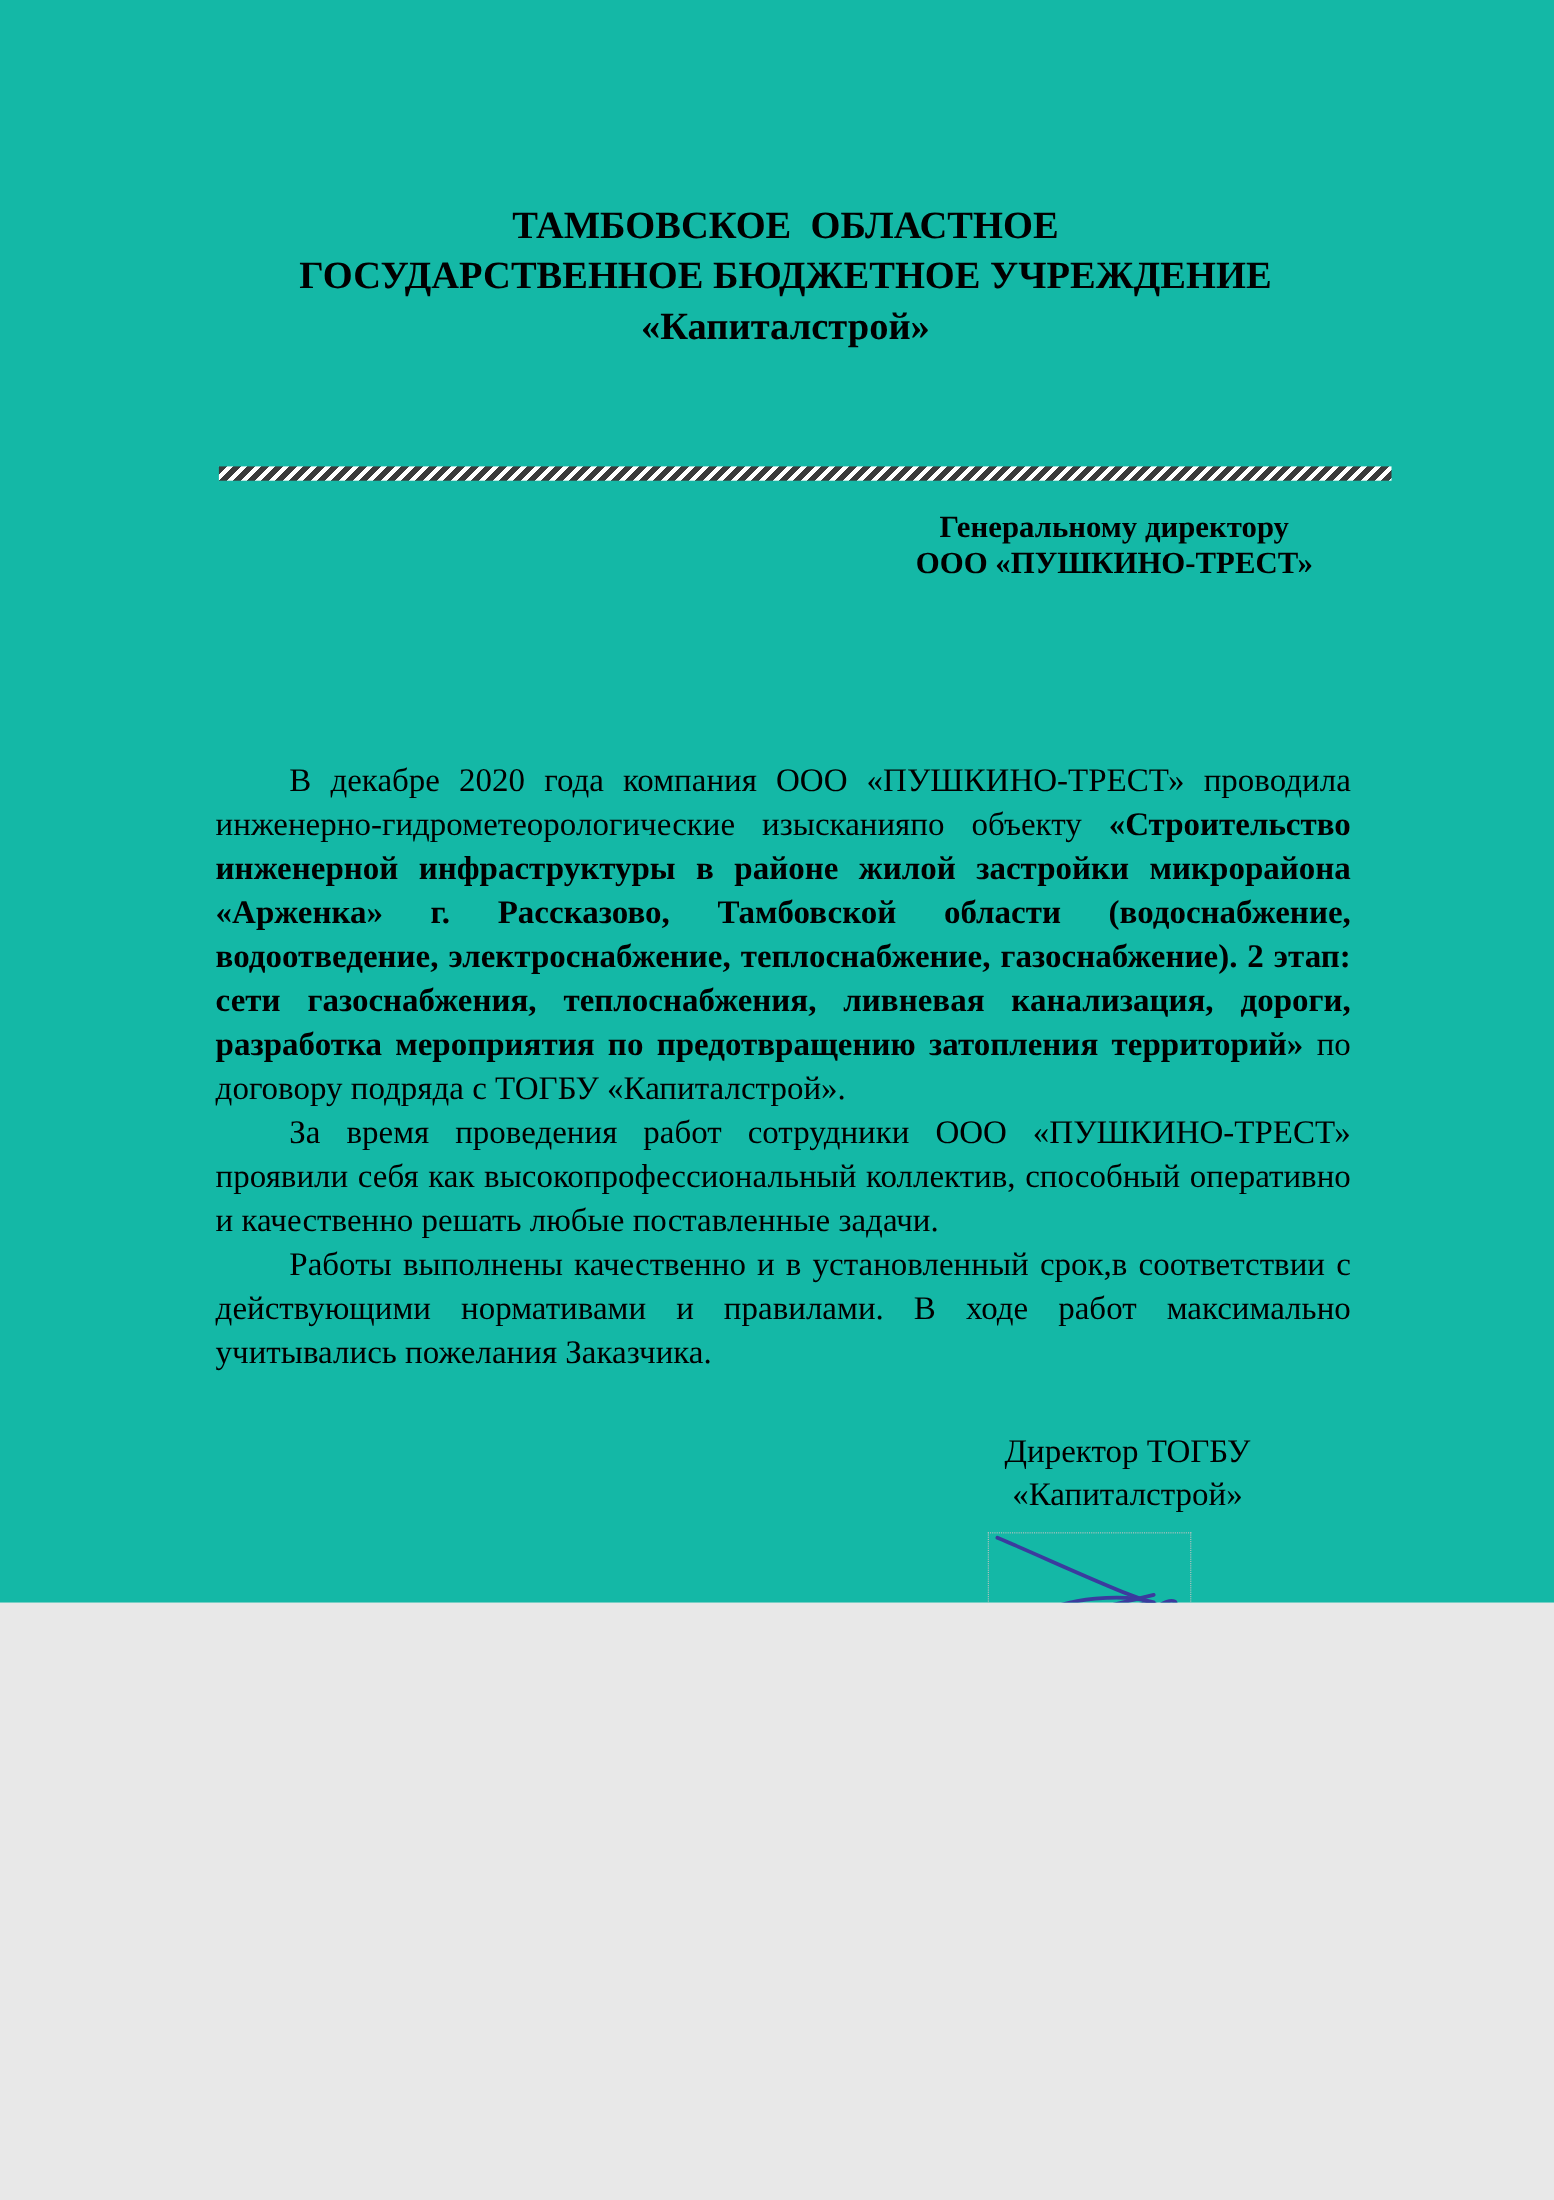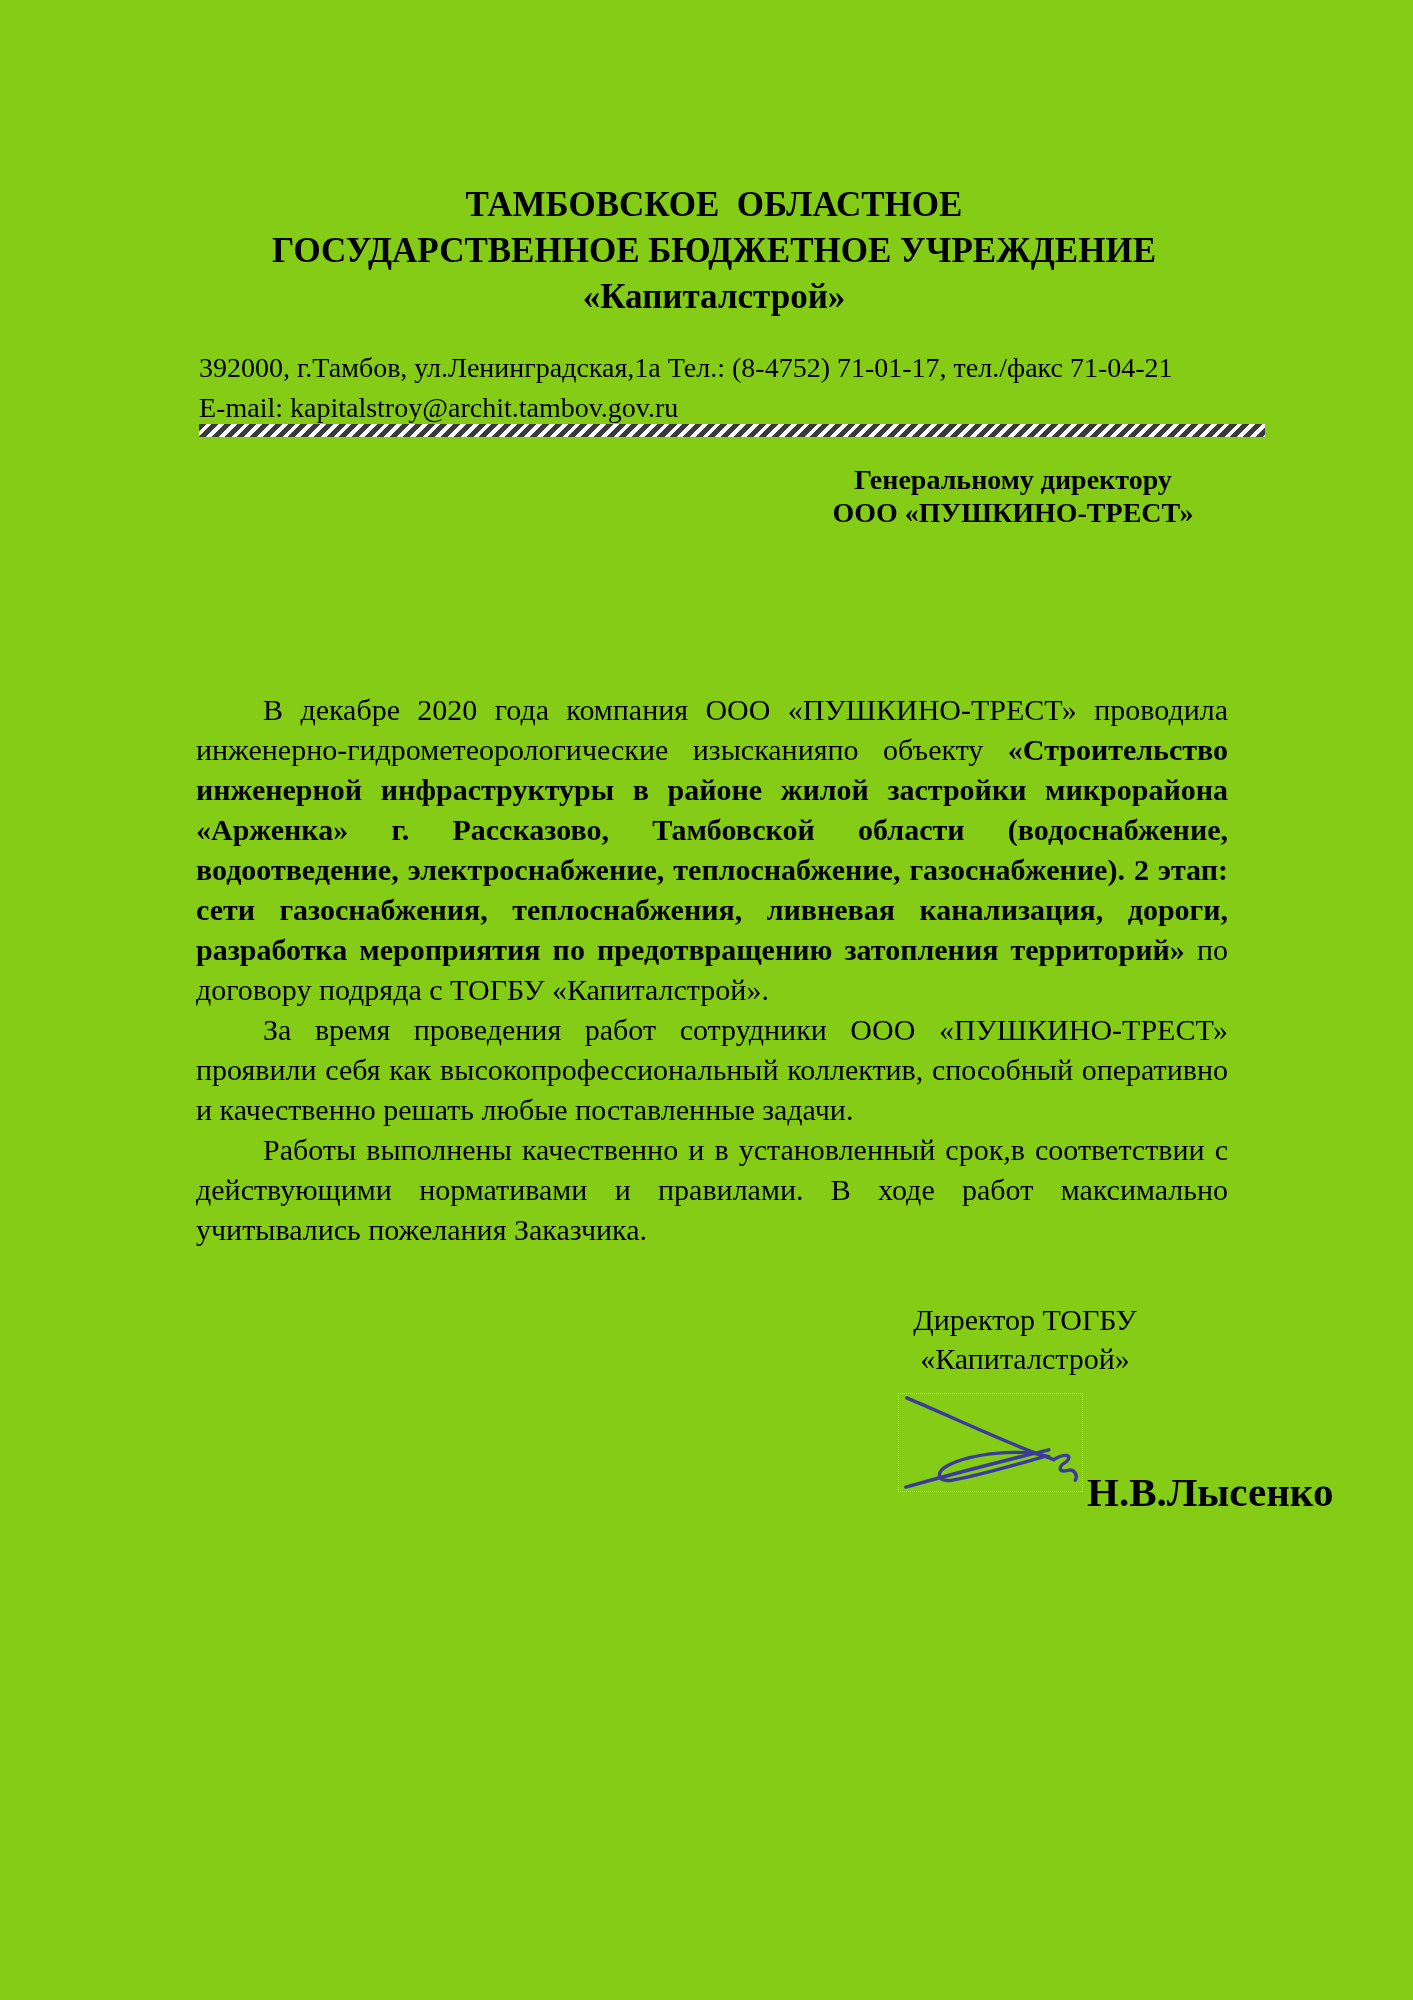--- a/index.html
+++ b/index.html
@@ -1,20 +1,20 @@
 <!DOCTYPE html>
 <html><head>
 <meta charset="utf-8">
 <style>
   html, body { margin: 0; padding: 0; background: #e8e8e8; }
   .page {
     position: relative;
     width: 1413px;
-    height: 2000px;
-    background: #84cc16;
+    height: 1457px;
+    background: #14b8a6;
     font-family: "Liberation Serif", "DejaVu Serif", serif;
     color: #000000;
     margin: 0 auto;
     overflow: hidden;
   }
   .org {
     position: absolute;
     top: 182px;
     left: 199px;
     width: 1030px;
@@ -94,24 +94,20 @@
 <body>
 
 <div class="page">
 
   <div class="org">
     <div>ТАМБОВСКОЕ  ОБЛАСТНОЕ</div>
     <div>ГОСУДАРСТВЕННОЕ БЮДЖЕТНОЕ УЧРЕЖДЕНИЕ</div>
     <div>«Капиталстрой»</div>
   </div>
 
-  <div class="contact">
-    <div>392000, г.Тамбов, ул.Ленинградская,1а Тел.: (8-4752) 71-01-17, тел./факс 71-04-21</div>
-    <div>E-mail: kapitalstroy@archit.tambov.gov.ru</div>
-  </div>
 
   <div class="divider" style="background: repeating-linear-gradient(135deg, rgb(58, 58, 58) 0px, rgb(58, 58, 58) 5px, rgb(255, 255, 255) 5px, rgb(255, 255, 255) 9px);"></div>
 
   <div class="recipient">
     <div>Генеральному директору</div>
     <div>ООО «ПУШКИНО-ТРЕСТ»</div>
   </div>
 
   <div class="body-text" id="body-paragraphs">
       <p><span>В декабре 2020 года компания ООО «ПУШКИНО-ТРЕСТ» проводила инженерно-гидрометеорологические изысканияпо объекту </span><span class="b">«Строительство инженерной инфраструктуры в районе жилой застройки микрорайона «Арженка» г. Рассказово, Тамбовской области (водоснабжение, водоотведение, электроснабжение, теплоснабжение, газоснабжение). 2 этап: сети газоснабжения, теплоснабжения, ливневая канализация, дороги, разработка мероприятия по предотвращению затопления территорий»</span><span> по договору подряда с ТОГБУ «Капиталстрой».</span></p>

